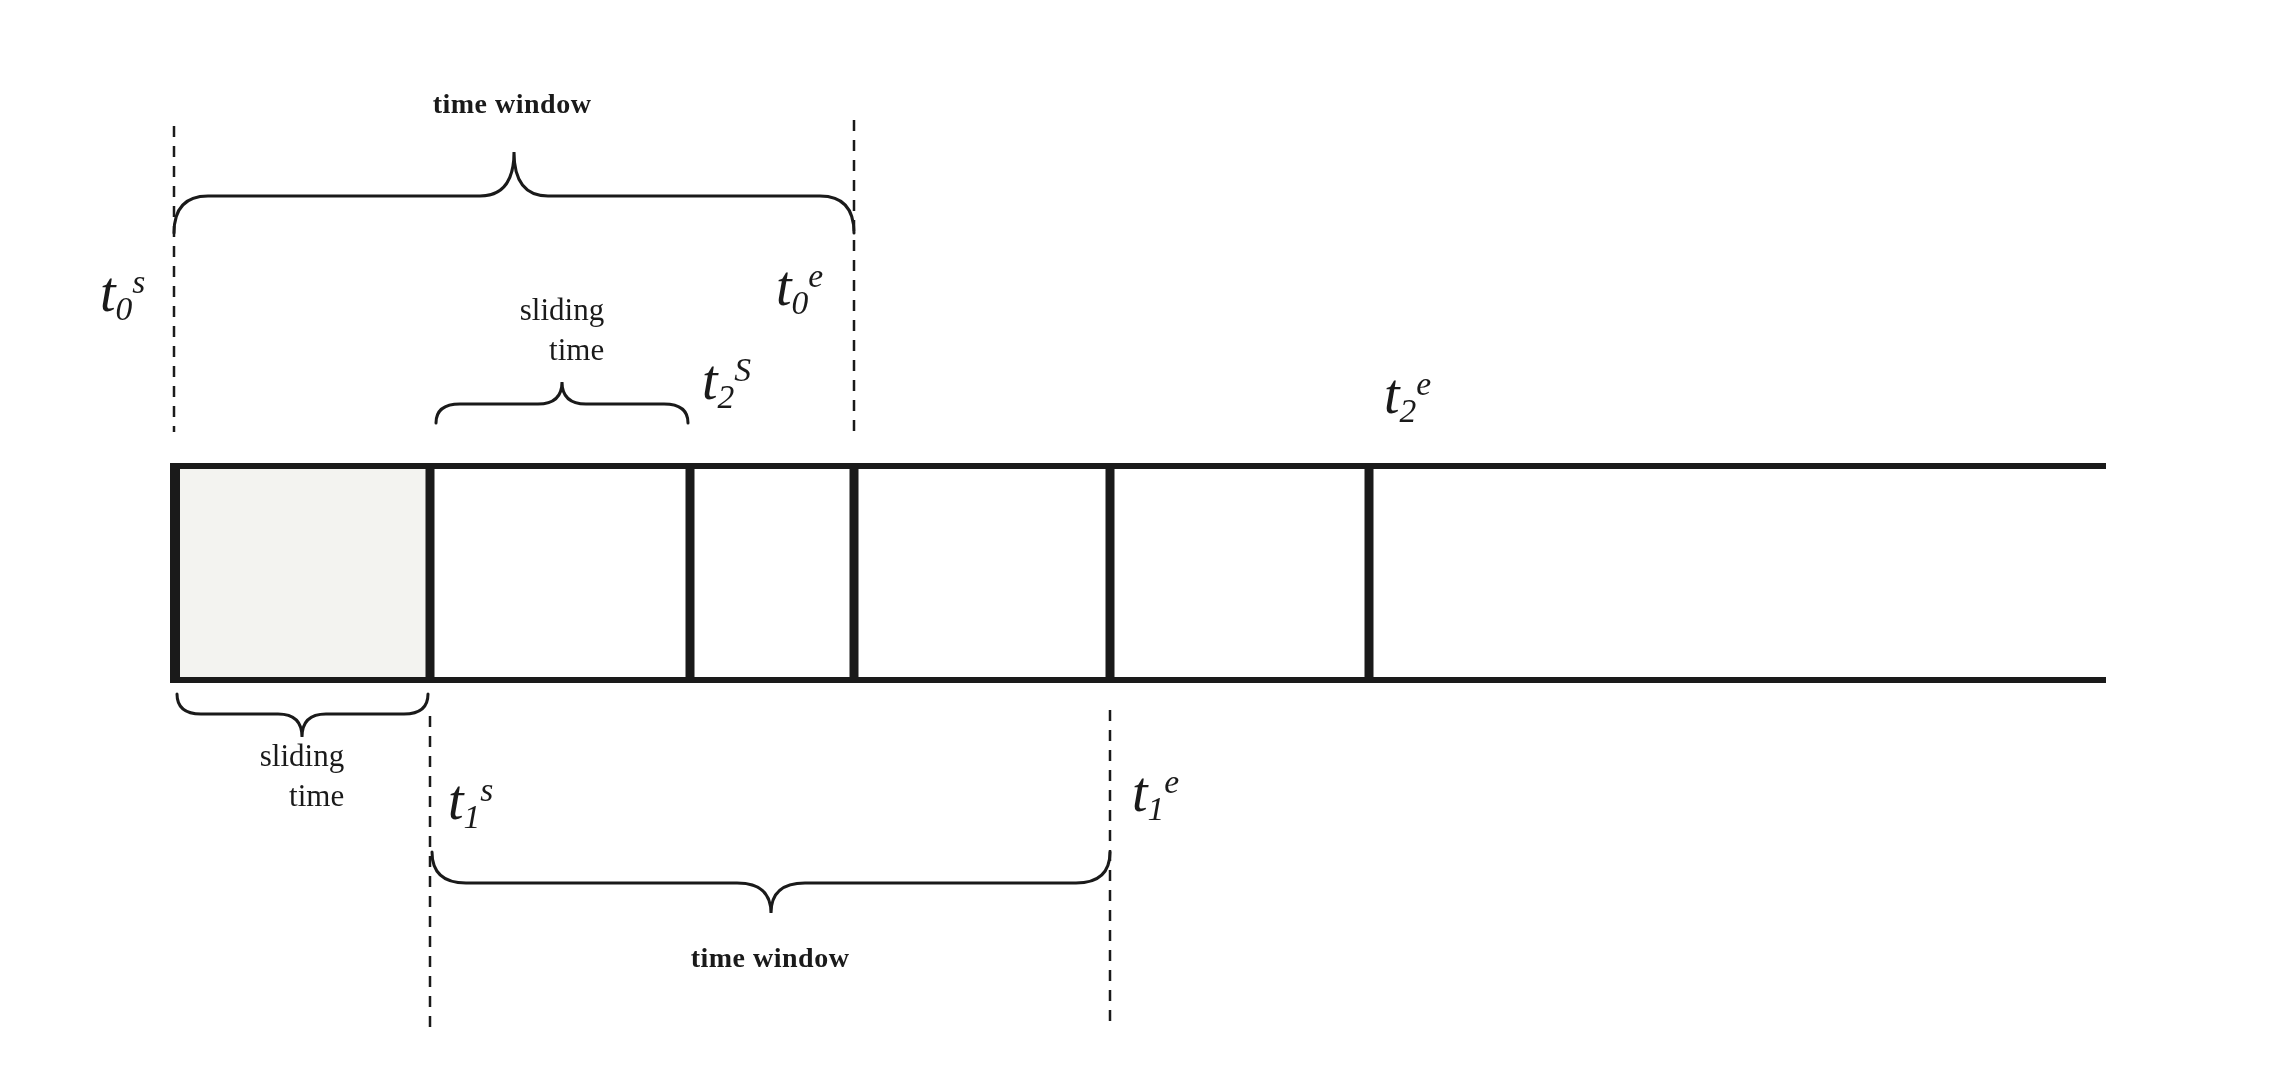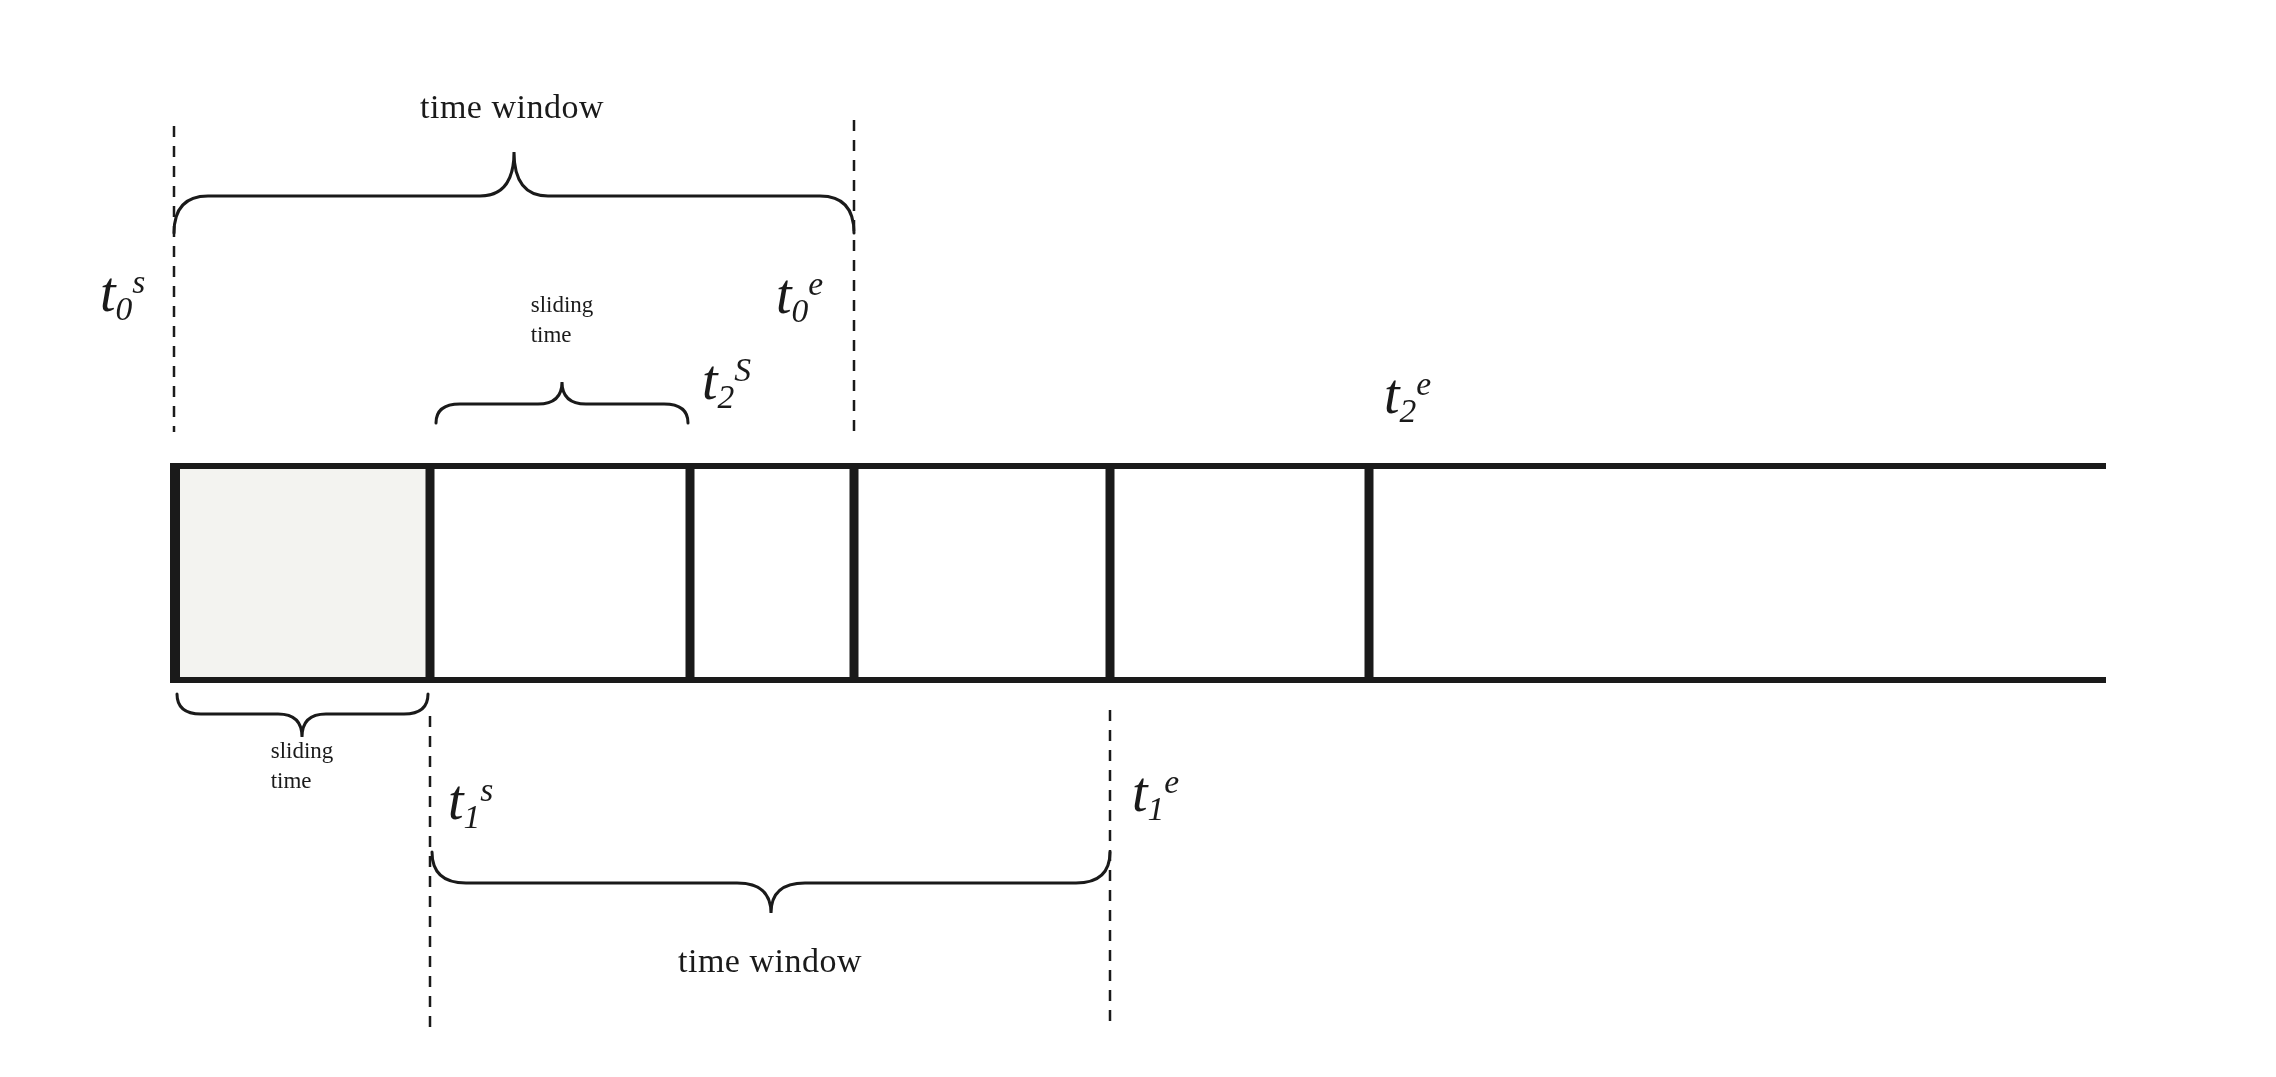--- a/index.html
+++ b/index.html
@@ -21,28 +21,29 @@
     height: 1077px;
   }
 
   .label {
     position: absolute;
     color: #1a1a1a;
     white-space: nowrap;
   }
 
   .word-label {
-    font-size: 34px;
+    font-size: 28px;
     letter-spacing: 0.5px;
+    font-weight: bold;
   }
 
   .two-line {
-    font-size: 23px;
+    font-size: 31px;
     line-height: 1.3;
-    text-align: left;
+    text-align: right;
   }
 
   .center-x { transform: translateX(-50%); }
 
   .marker {
     font-style: italic;
     font-size: 56px;
     line-height: 1;
   }
   .marker sub {
@@ -88,21 +89,21 @@
              Q 302 714 326 714 L 404 714 Q 428 714 428 694" fill="none" stroke="#1a1a1a" stroke-width="3" stroke-linecap="round"></path>
 
     <path d="M 432 852 Q 432 883 466 883 L 737 883 Q 771 883 771 913
              Q 771 883 805 883 L 1076 883 Q 1110 883 1110 852" fill="none" stroke="#1a1a1a" stroke-width="3" stroke-linecap="round"></path>
   </svg>
 
   <div class="label word-label center-x" style="left:512px; top:88px;">time window</div>
 
   <div class="label marker" style="left:100px; top:264px;"><span>t</span><sub>0</sub><sup>s</sup></div>
 
-  <div class="label marker" style="left:776px; top:266px;"><span>t</span><sub>0</sub><sup>e</sup></div>
+  <div class="label marker" style="left:776px; top:258px;"><span>t</span><sub>0</sub><sup>e</sup></div>
 
   <div class="label two-line center-x" style="left:562px; top:290px;">
     <div>sliding</div>
     <div>time</div>
   </div>
 
   <div class="label marker" style="left:702px; top:352px;text-align:right;"><span>t</span><sub>2</sub><sup>S</sup></div>
 
   <div class="label marker" style="left:1384px; top:366px;"><span>t</span><sub>2</sub><sup>e</sup></div>
 

